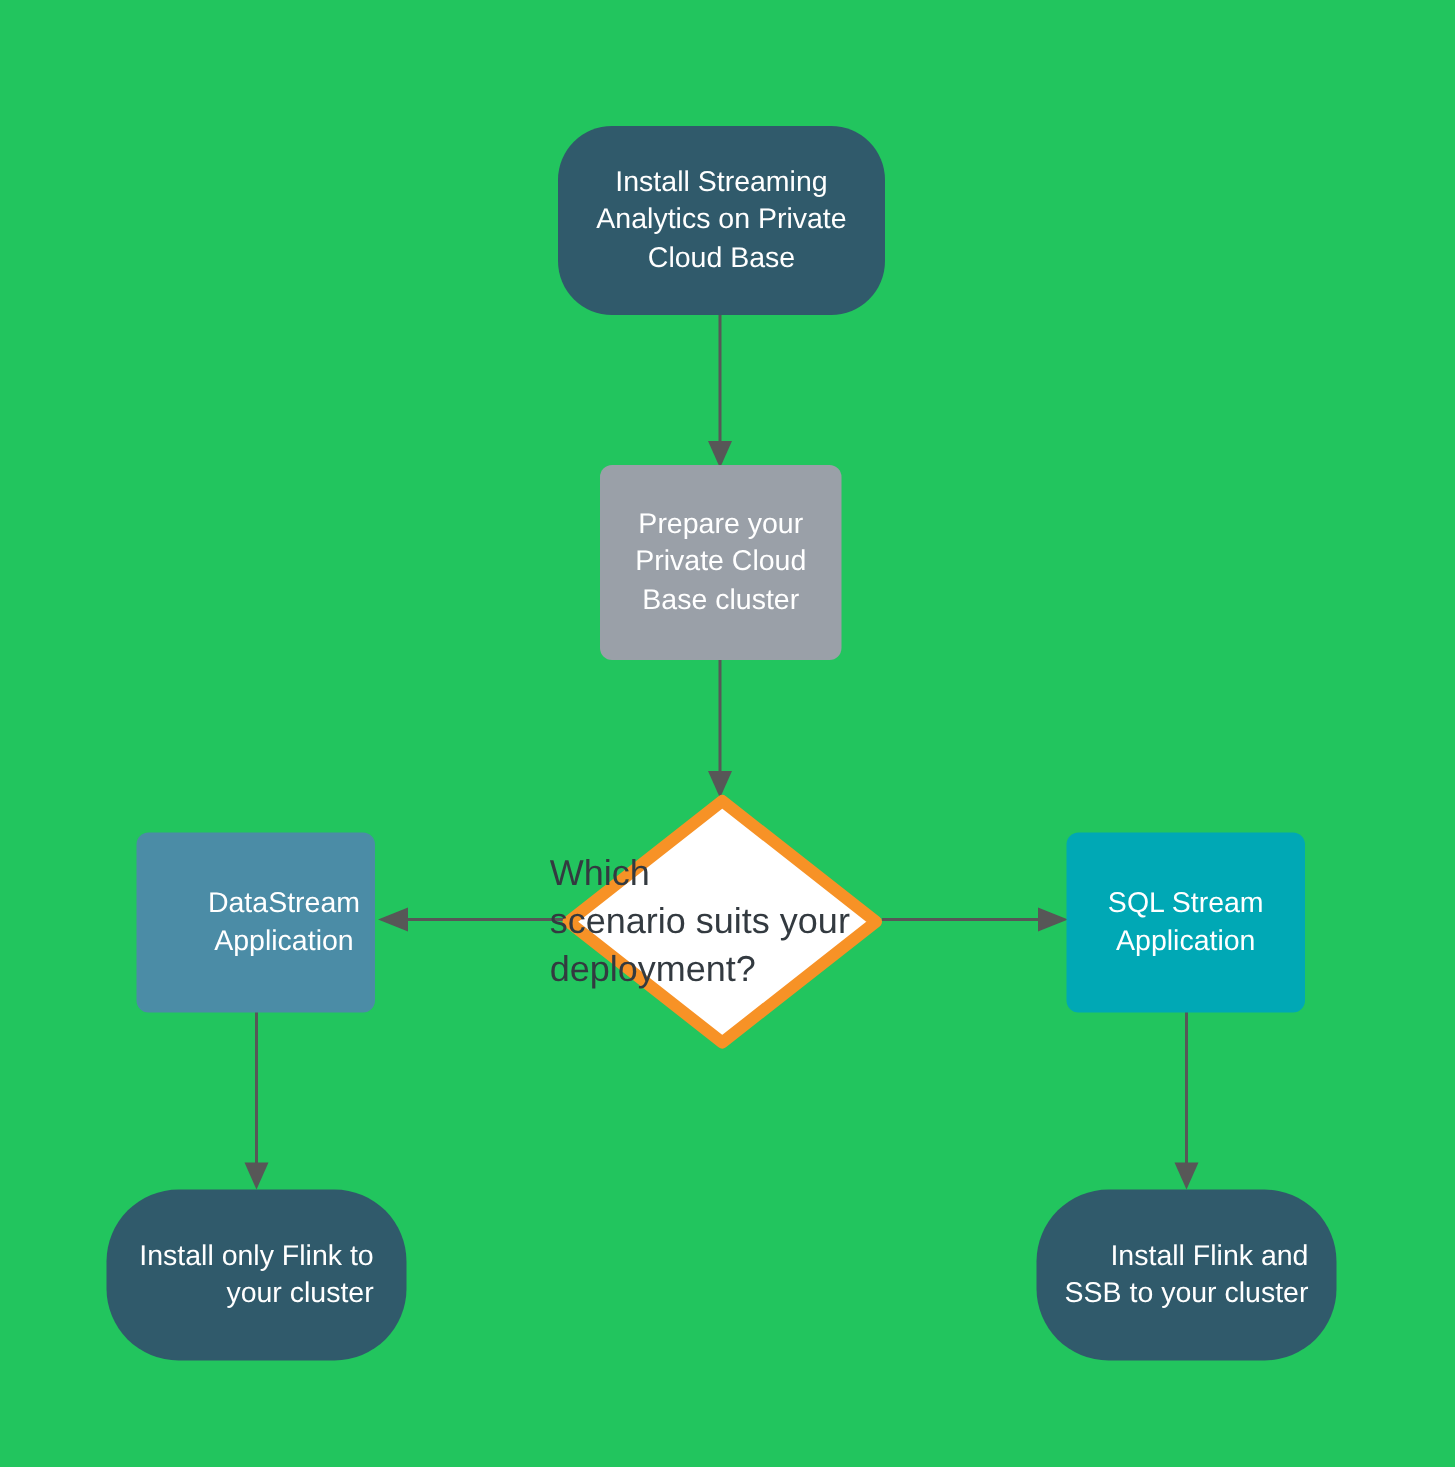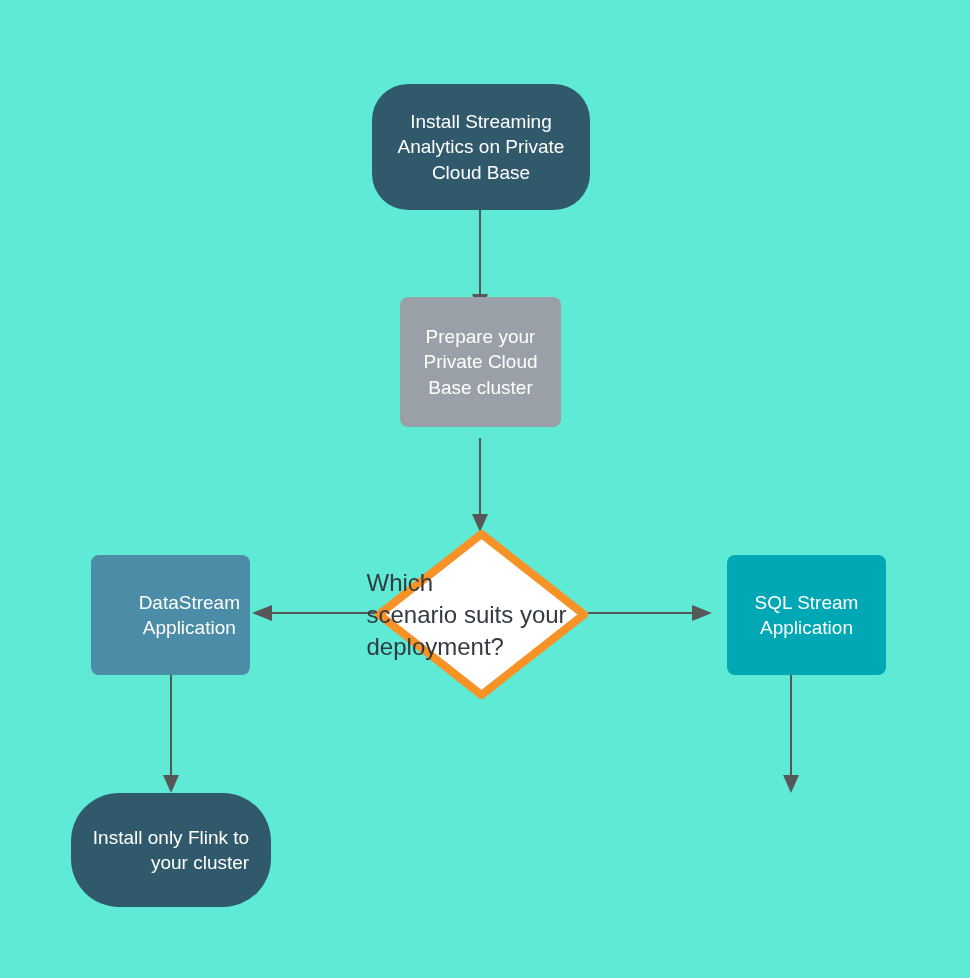--- a/index.html
+++ b/index.html
@@ -4,21 +4,21 @@
 <style>
   html, body {
     margin: 0;
     padding: 0;
     background: #ffffff;
   }
   #canvas {
     position: relative;
     width: 970px;
     height: 978px;
-    background: #5eead4;
+    background: #22c55e;
     font-family: "Liberation Sans", sans-serif;
     overflow: hidden;
   }
   .node {
     position: absolute;
     box-sizing: border-box;
     display: flex;
     align-items: center;
     justify-content: center;
     text-align: center;
@@ -97,21 +97,21 @@
     <span>Install Streaming
 Analytics on Private
 Cloud Base</span>
   </div>
 
   <svg class="edge" style="left:455px; top:208px; width:50px; height:106px;" viewBox="0 0 50 106">
     <line x1="25" y1="0" x2="25" y2="92"></line>
     <polygon points="25,104 17,86 33,86"></polygon>
   </svg>
 
-  <div class="node n-process" style="left:400px; top:297px; width:161px; height:130px; padding:0 10px;">
+  <div class="node n-process" style="left:400px; top:310px; width:161px; height:130px; padding:0 10px;">
     <span>Prepare your
 Private Cloud
 Base cluster</span>
   </div>
 
   <svg class="edge" style="left:455px; top:438px; width:50px; height:96px;" viewBox="0 0 50 96">
     <line x1="25" y1="0" x2="25" y2="82"></line>
     <polygon points="25,94 17,76 33,76"></polygon>
   </svg>
 
@@ -132,34 +132,38 @@
   <svg class="edge" style="left:588px; top:600px; width:126px; height:26px;" viewBox="0 0 126 26">
     <line x1="0" y1="13" x2="110" y2="13"></line>
     <polygon points="124,13 104,5 104,21"></polygon>
   </svg>
 
   <div class="node n-branch-left" style="left:91px; top:555px; width:159px; height:120px; padding:0 10px;justify-content:flex-end;">
     <span>DataStream
 Application</span>
   </div>
 
-  <div class="node n-branch-right" style="left:711px; top:555px; width:159px; height:120px; padding:0 10px;margin-left:16px;">
+  <div class="node n-branch-right" style="left:711px; top:555px; width:159px; height:120px; padding:0 10px;">
     <span>SQL Stream
 Application</span>
   </div>
 
   <svg class="edge" style="left:146px; top:673px; width:50px; height:122px;" viewBox="0 0 50 122">
     <line x1="25" y1="0" x2="25" y2="108"></line>
     <polygon points="25,120 17,102 33,102"></polygon>
   </svg>
 
   <svg class="edge" style="left:766px; top:673px; width:50px; height:122px;" viewBox="0 0 50 122">
     <line x1="25" y1="0" x2="25" y2="108"></line>
     <polygon points="25,120 17,102 33,102"></polygon>
   </svg>
 
   <div class="node n-end" style="left:71px; top:793px; width:200px; height:114px; padding:0 10px;">
     <span>Install only Flink to
 your cluster</span>
   </div>
 
+  <div class="node n-end" style="left:691px; top:793px; width:200px; height:114px; padding:0 10px;">
+    <span>Install Flink and
+SSB to your cluster</span>
+  </div>
 
 </div>
 
 </body></html>

